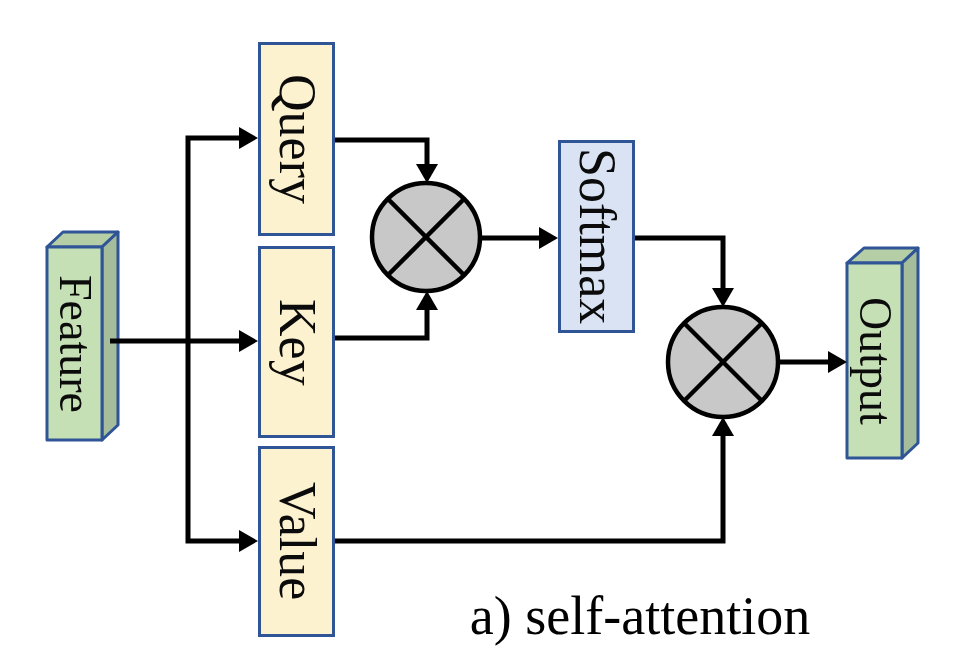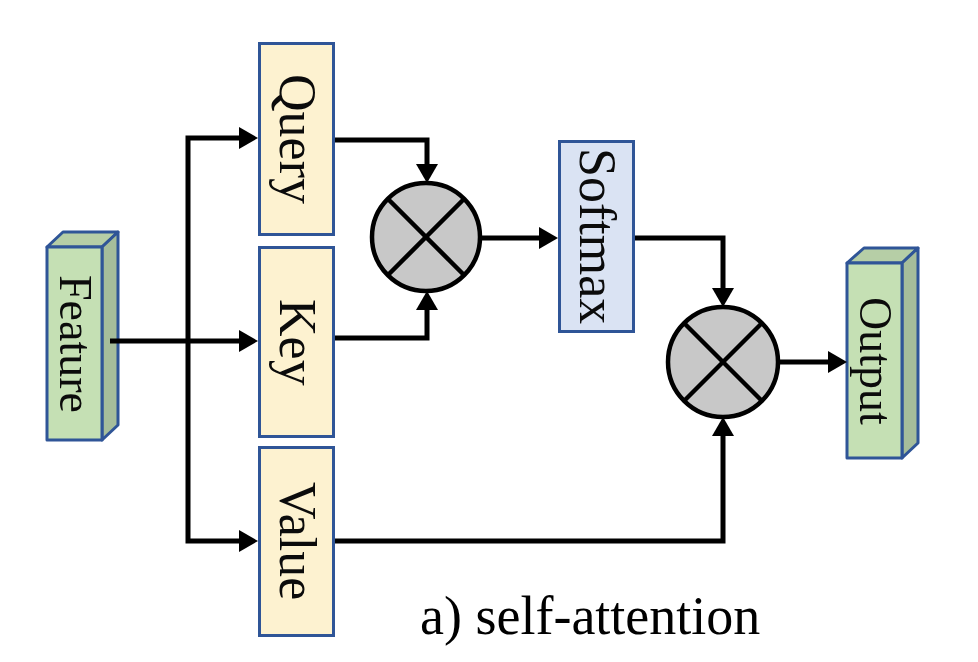--- a/index.html
+++ b/index.html
@@ -47,20 +47,21 @@
     position: absolute;
     display: flex; align-items: center; justify-content: center;
   }
   .facelabel .vlabel { font-size: 46px; }
   #feature-label { left: 47px;  top: 247px; width: 56px; height: 193px; }
   #output-label  { left: 847px; top: 263px; width: 56px; height: 195px; }
 
   #caption {
     position: absolute;
     left: 420px; top: 585px; width: 440px;
+    text-align: center;
     font-size: 54px;
     line-height: 1.15;
     color: #000;
     white-space: nowrap;
   }
 </style>
 </head>
 <body>
 
 <div id="canvas">

